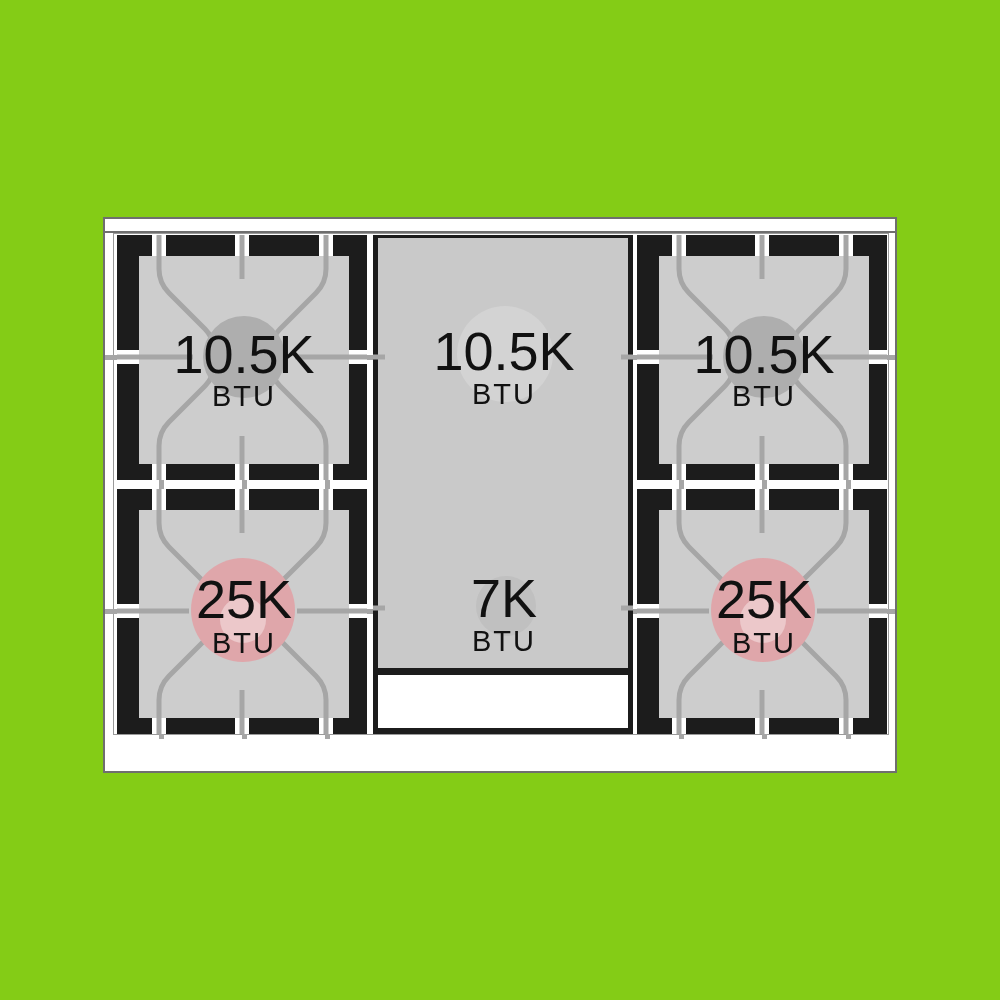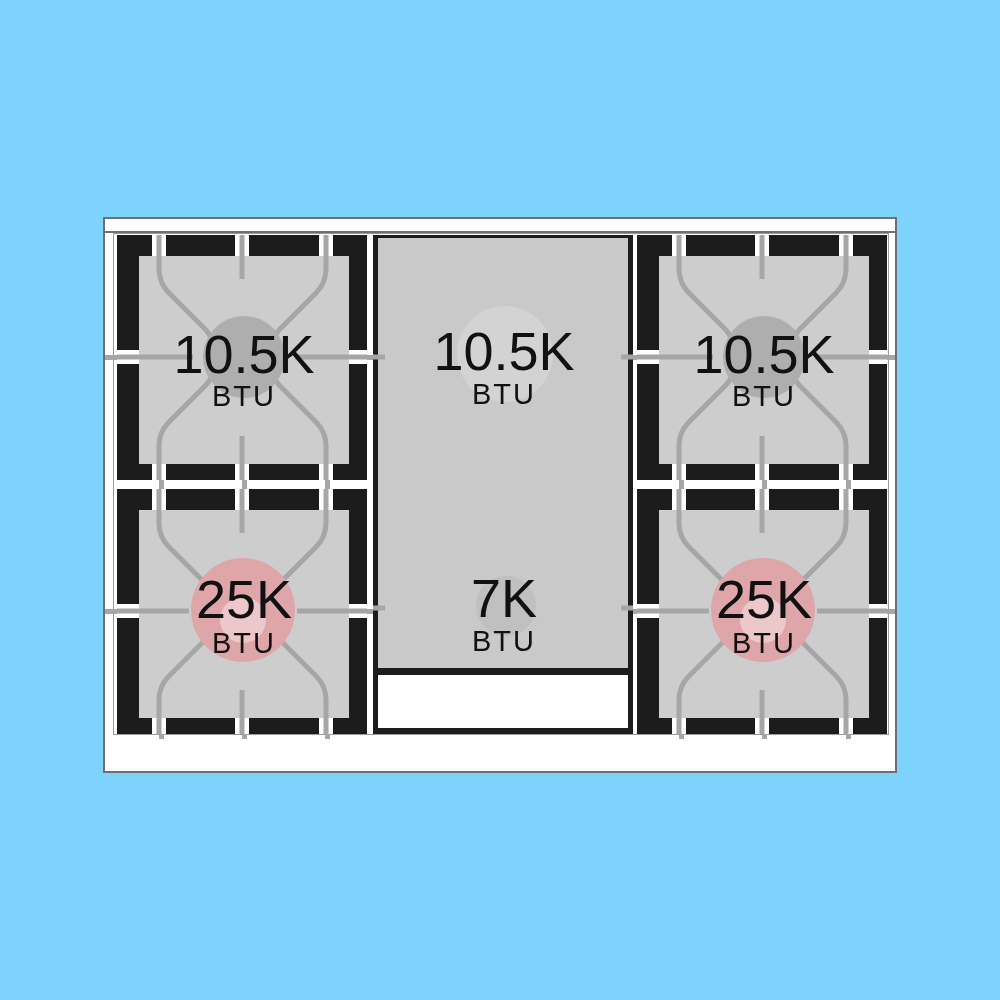--- a/index.html
+++ b/index.html
@@ -7,21 +7,21 @@
     padding: 0;
     width: 1000px;
     height: 1000px;
     background: #ffffff;
     font-family: "Liberation Sans", sans-serif;
   }
   .canvas {
     position: relative;
     width: 1000px;
     height: 1000px;
-    background: #7dd3fc;
+    background: #84cc16;
     overflow: hidden;
   }
   .stove {
     position: absolute;
     left: 103px;
     top: 217px;
     width: 794px;
     height: 556px;
     box-sizing: border-box;
     border: 2px solid #6f6f6f;

